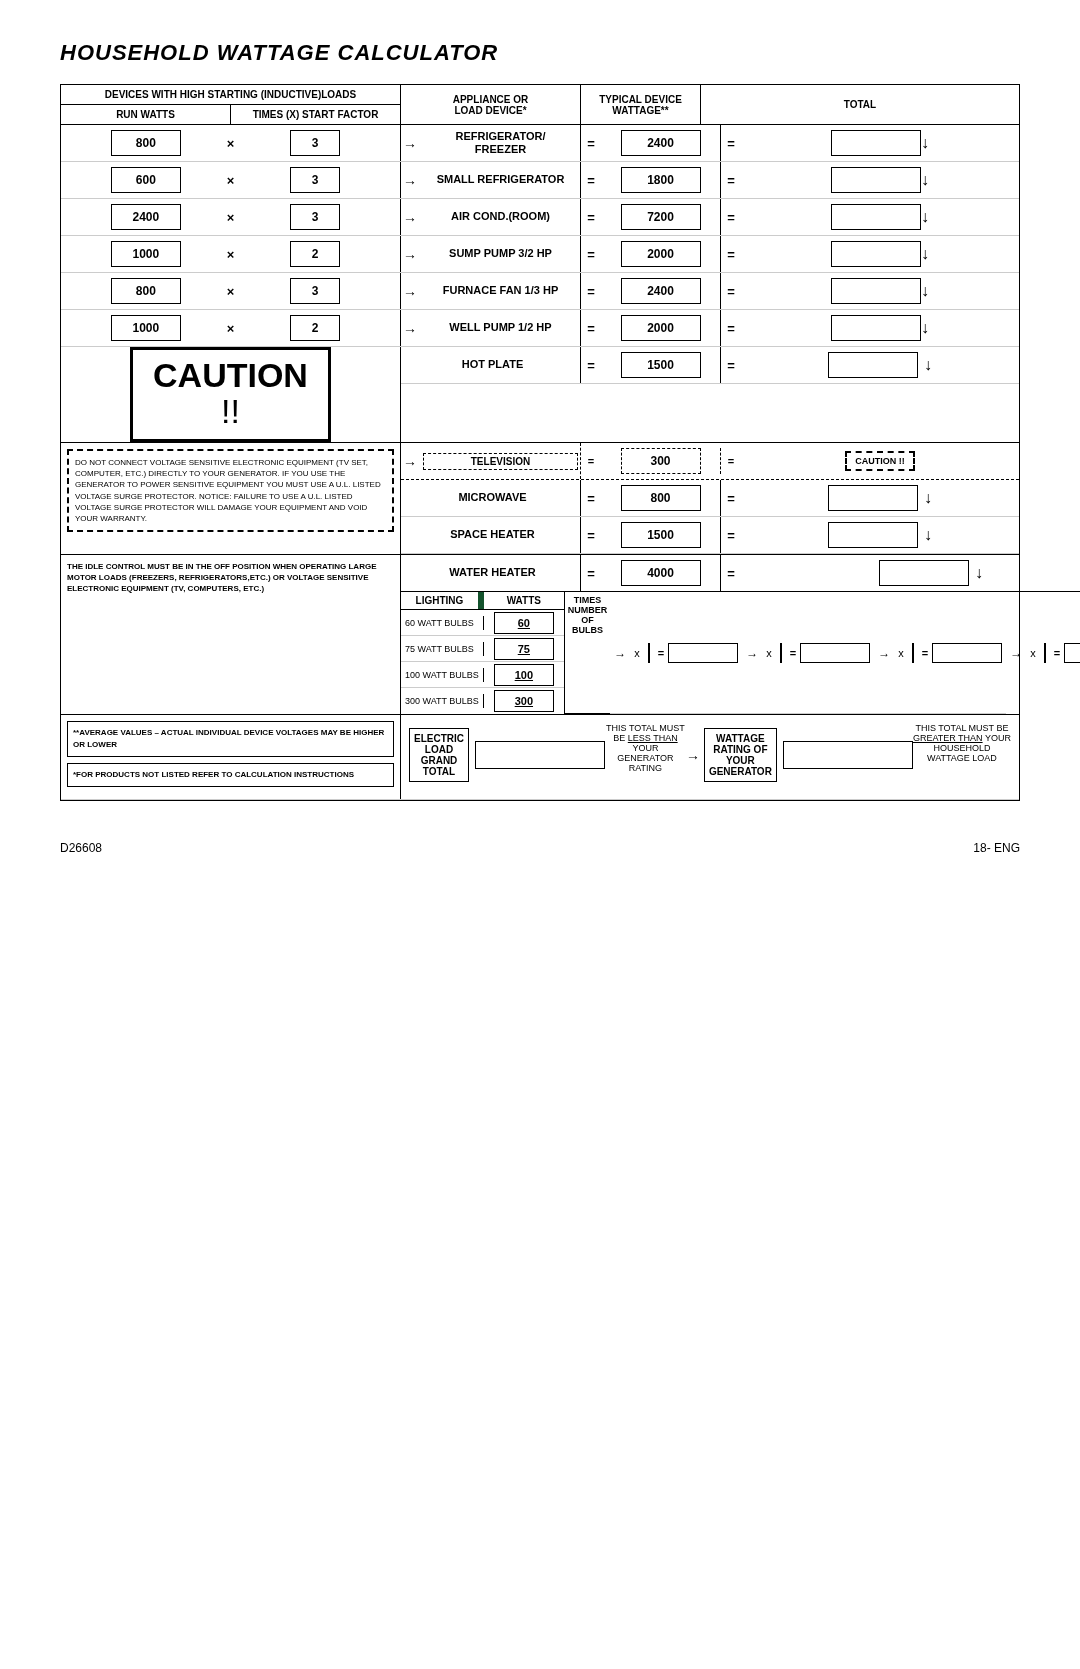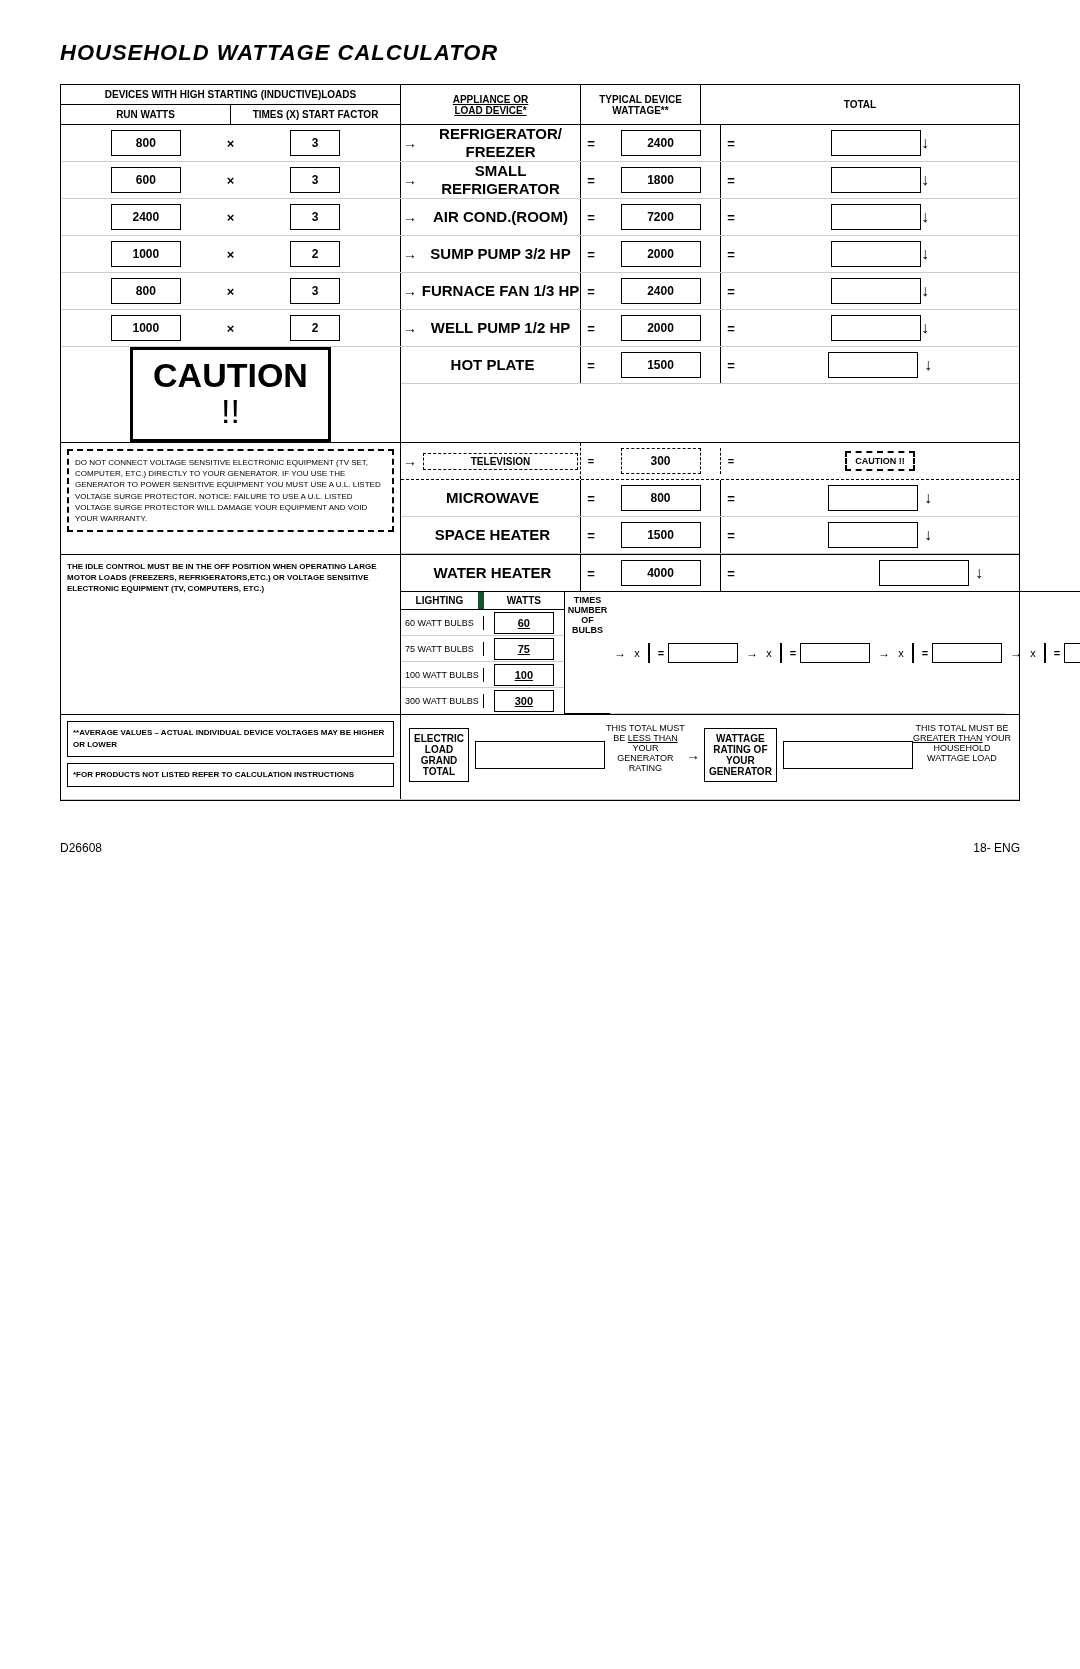--- a/index.html
+++ b/index.html
@@ -62,21 +62,20 @@
       border-right: 1.5px solid #000;
       width: 180px;
       flex-shrink: 0;
       display: flex;
       align-items: center;
       justify-content: center;
       text-align: center;
       font-weight: bold;
       font-size: 10px;
       padding: 4px;
-      text-decoration: underline;
     }
     .header-wattage {
       border-right: 1.5px solid #000;
       width: 120px;
       flex-shrink: 0;
       display: flex;
       align-items: center;
       justify-content: center;
       text-align: center;
       font-weight: bold;
@@ -156,21 +155,21 @@
       align-items: center;
       min-height: 36px;
       padding-left: 2px;
     }
     .arrow-right {
       font-size: 14px;
       margin-right: 4px;
       flex-shrink: 0;
     }
     .device-label {
-      font-size: 15px;
+      font-size: 11px;
       font-weight: bold;
       text-align: center;
       flex: 1;
       line-height: 1.2;
     }
     .col-eq {
       width: 20px;
       flex-shrink: 0;
       text-align: center;
       font-weight: bold;

